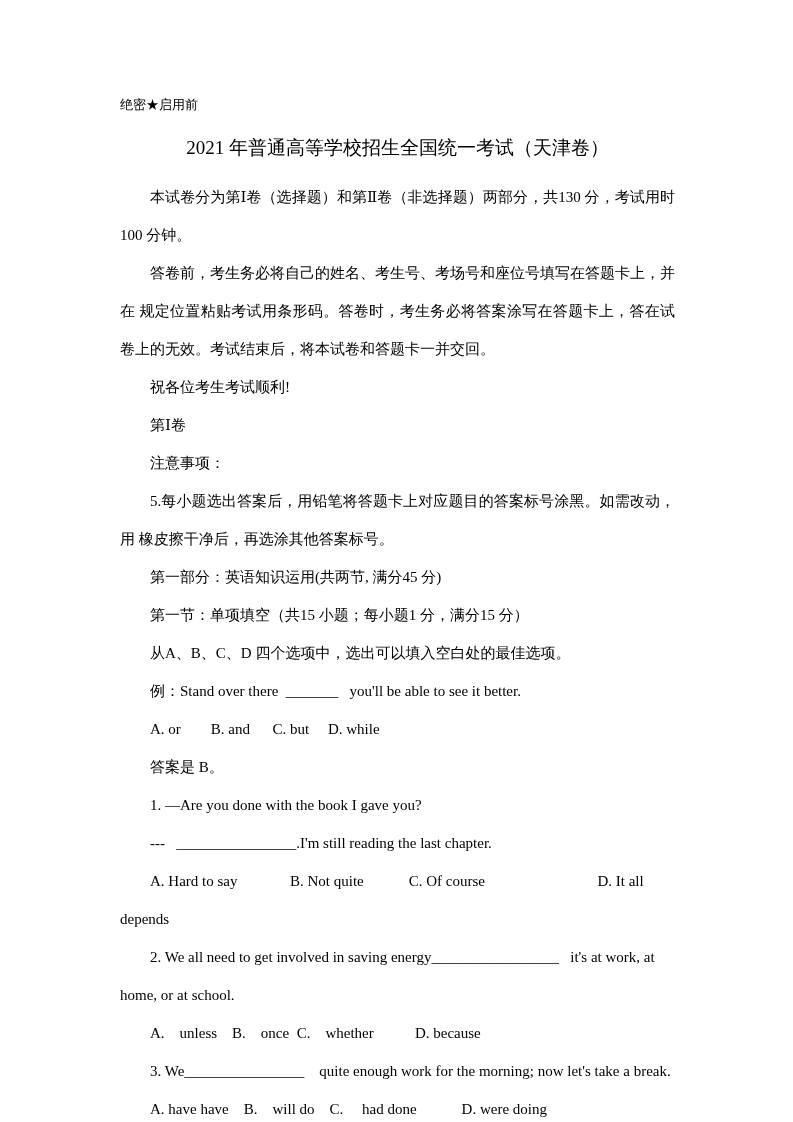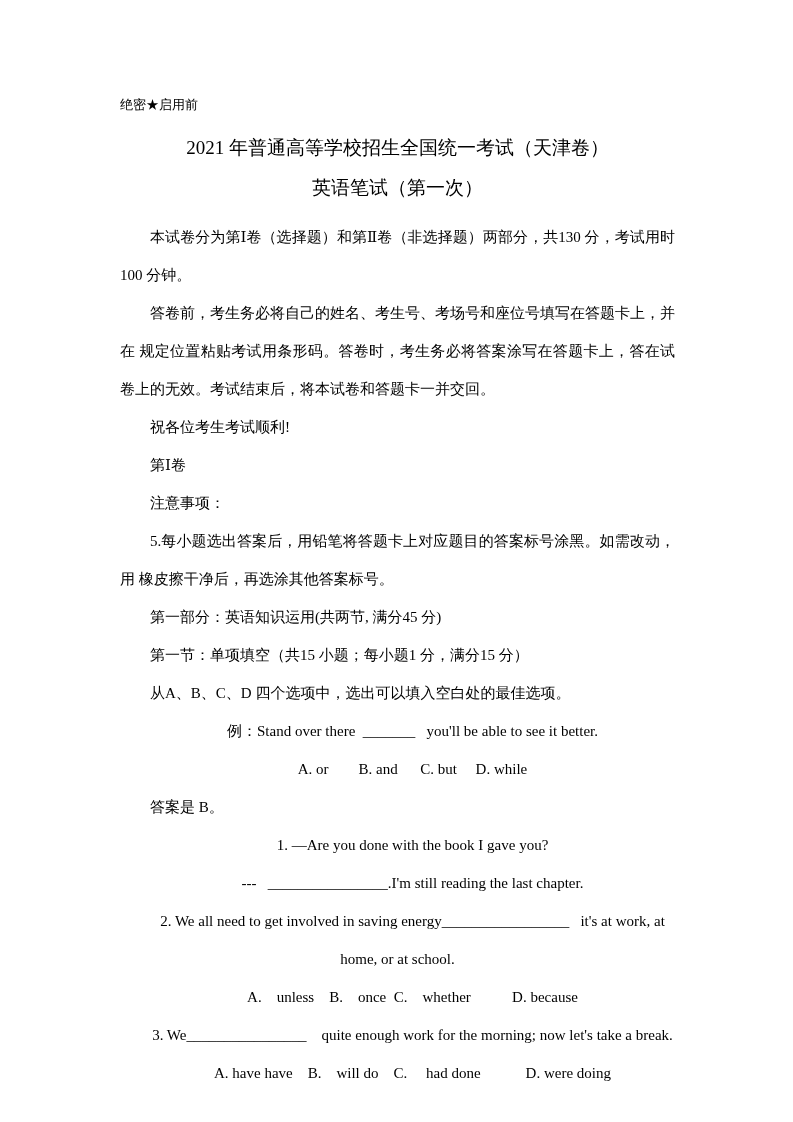--- a/index.html
+++ b/index.html
@@ -41,49 +41,49 @@
   .body-text p {
     font-size: 15px;
     line-height: 38px;
     margin: 0;
     text-indent: 2em;
     text-align: justify;
     white-space: pre-wrap;
     word-break: break-word;
   }
   .body-text p.en {
-    text-align: center;
+    text-align: left;
   }
 </style>
 </head>
 <body>
 
 <div class="page">
 
   <p class="secret">绝密★启用前</p>
 
   <div class="title-block">
     <p class="title">2021 年普通高等学校招生全国统一考试（天津卷）</p>
-    <p class="title">英语笔试（第一次）</p>
   </div>
 
   <div class="body-text">
     <p>本试卷分为第Ⅰ卷（选择题）和第Ⅱ卷（非选择题）两部分，共130 分，考试用时  100 分钟。</p>
     <p>答卷前，考生务必将自己的姓名、考生号、考场号和座位号填写在答题卡上，并在 规定位置粘贴考试用条形码。答卷时，考生务必将答案涂写在答题卡上，答在试卷上的无效。考试结束后，将本试卷和答题卡一并交回。</p>
     <p>祝各位考生考试顺利!</p>
     <p>第Ⅰ卷</p>
     <p>注意事项：</p>
     <p>5.每小题选出答案后，用铅笔将答题卡上对应题目的答案标号涂黑。如需改动，用 橡皮擦干净后，再选涂其他答案标号。</p>
     <p>第一部分：英语知识运用(共两节, 满分45 分)</p>
     <p>第一节：单项填空（共15 小题；每小题1 分，满分15 分）</p>
     <p>从A、B、C、D 四个选项中，选出可以填入空白处的最佳选项。</p>
     <p class="en">例：Stand over there  _______   you'll be able to see it better.</p>
     <p class="en">A. or        B. and      C. but     D. while</p>
     <p>答案是 B。</p>
     <p class="en">1. —Are you done with the book I gave you?</p>
     <p class="en">---   ________________.I'm still reading the last chapter.</p>
+    <p class="en">A. Hard to say              B. Not quite            C. Of course                              D. It all depends</p>
     <p class="en">2. We all need to get involved in saving energy_________________   it's at work, at home, or at school.</p>
     <p class="en">A.    unless    B.    once  C.    whether           D. because</p>
     <p class="en">3. We________________    quite enough work for the morning; now let's take a break.</p>
     <p class="en">A. have have    B.    will do    C.     had done            D. were doing</p>
   </div>
 
 </div>
 
 </body></html>

